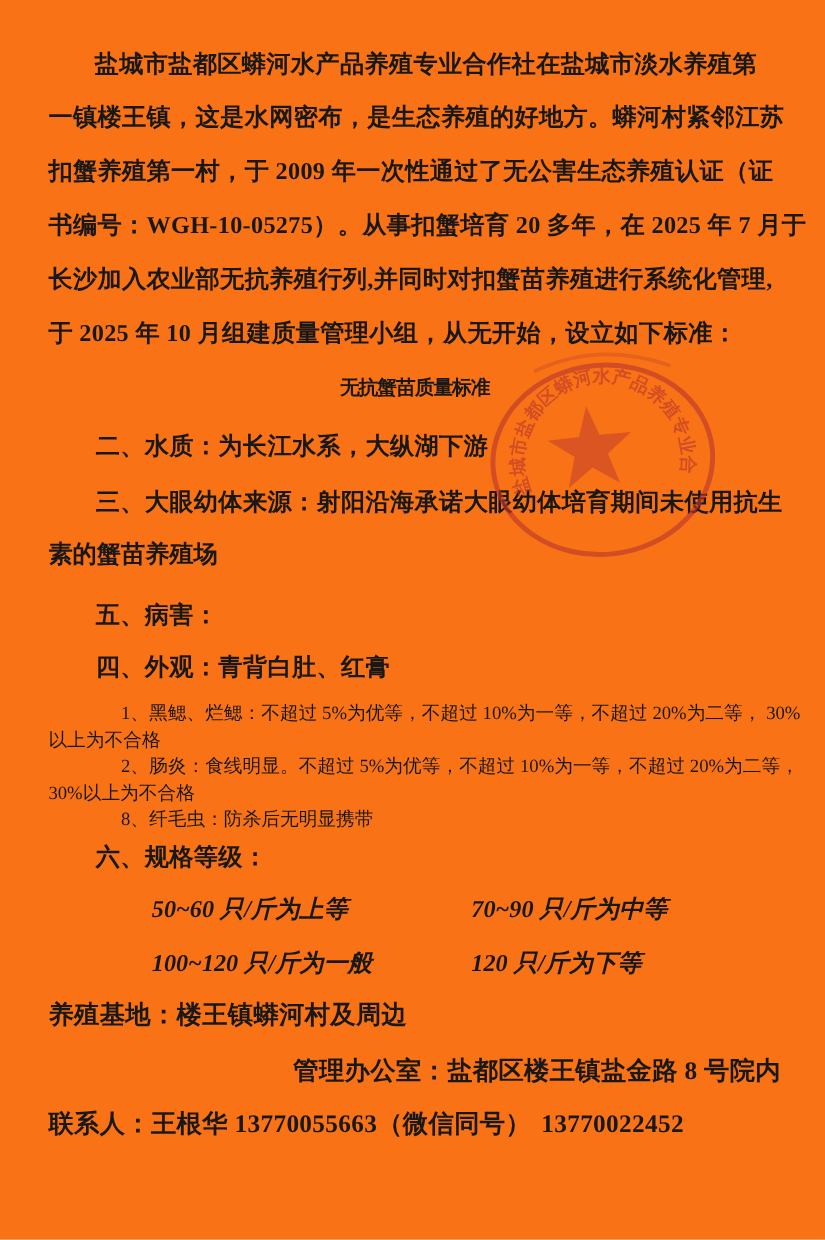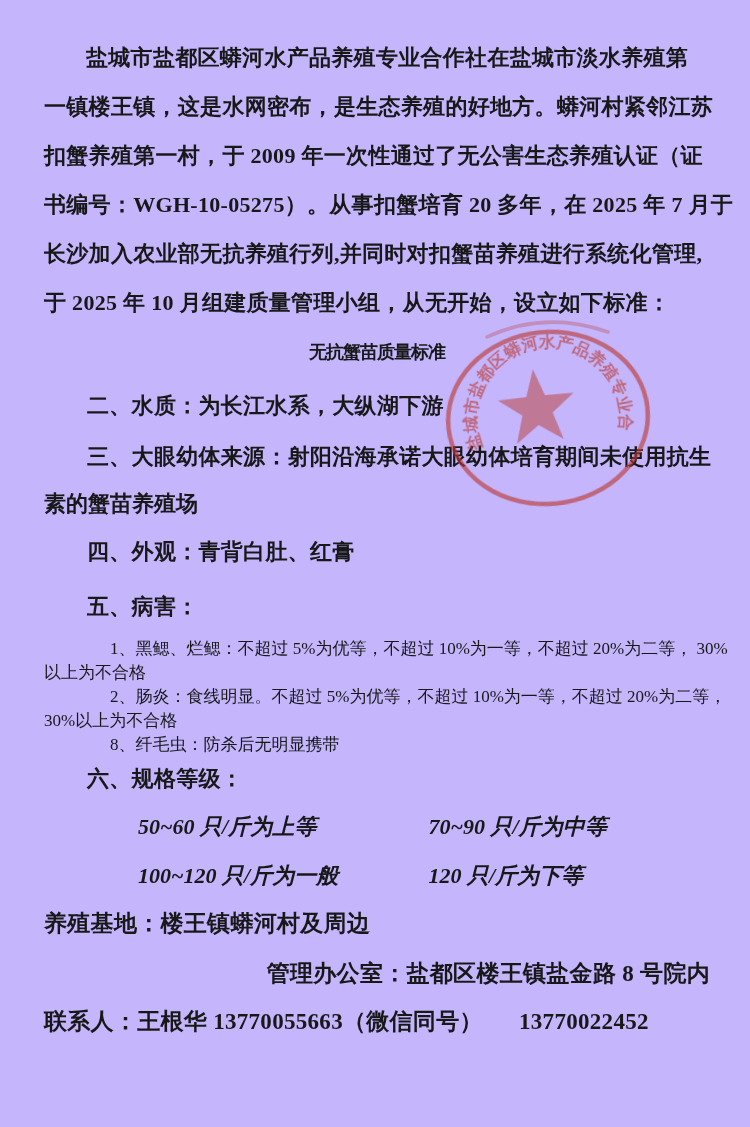--- a/index.html
+++ b/index.html
@@ -1,19 +1,19 @@
 <!DOCTYPE html>
 <html><head>
 <meta charset="utf-8">
 <style>
   html,body { margin:0; padding:0; }
   .page {
     position:relative;
     width:750px; height:1127px;
-    background:#c4b5fd;
+    background:#f97316;
     box-sizing:border-box;
     padding:33px 40px 0 44px;
     font-family:"Liberation Serif", serif;
     font-weight:600;
     color:#181818;
     overflow:hidden;
   }
   .iline {
     font-size:22px;
     line-height:49px;
@@ -60,24 +60,24 @@
   .grow + .grow { margin-top:21px; }
   .gcell { display:inline-block; }
   .gcell.gleft { width:285px; }
   .fline {
     font-size:23px;
     line-height:30px;
     white-space:nowrap;
     font-weight:700;
     letter-spacing:0.3px;
   }
-  .fline.f1 { margin-top:19px; }
+  .fline.f1 { margin-top:19px;font-family:Liberation Mono, monospace; }
   .fline.f2 { margin-top:20px;text-align:right; }
   .fline.f3 { margin-top:18px; position:relative; }
-  .phone2 { position:absolute; left:475px; top:0; }
+  .phone2 { position:absolute; left:448px; top:0; }
   svg.stamp {
     position:absolute; left:0; top:0;
     pointer-events:none;
   }
 </style>
 </head>
 <body>
 
 <div class="page">
 
@@ -88,22 +88,22 @@
     <div class="iline">书编号：WGH-10-05275）。从事扣蟹培育 20 多年，在 2025 年 7 月于</div>
     <div class="iline">长沙加入农业部无抗养殖行列,并同时对扣蟹苗养殖进行系统化管理,</div>
     <div class="iline">于 2025 年 10 月组建质量管理小组，从无开始，设立如下标准：</div>
   </div>
 
   <h1 class="doc-title">无抗蟹苗质量标准</h1>
 
   <div class="item i2">二、水质：为长江水系，大纵湖下游</div>
   <div class="item i3">三、大眼幼体来源：射阳沿海承诺大眼幼体培育期间未使用抗生</div>
   <div class="item-cont">素的蟹苗养殖场</div>
+  <div class="item i5">五、病害：</div>
   <div class="item i4">四、外观：青背白肚、红膏</div>
-  <div class="item i5">五、病害：</div>
 
   <div class="sub">
     <div class="sline">1、黑鳃、烂鳃：不超过 5%为优等，不超过 10%为一等，不超过 20%为二等， 30%</div>
     <div class="sline">以上为不合格</div>
     <div class="sline">2、肠炎：食线明显。不超过 5%为优等，不超过 10%为一等，不超过 20%为二等，</div>
     <div class="sline">30%以上为不合格</div>
     <div class="sline">8、纤毛虫：防杀后无明显携带</div>
   </div>
 
   <div class="item i6">六、规格等级：</div>

